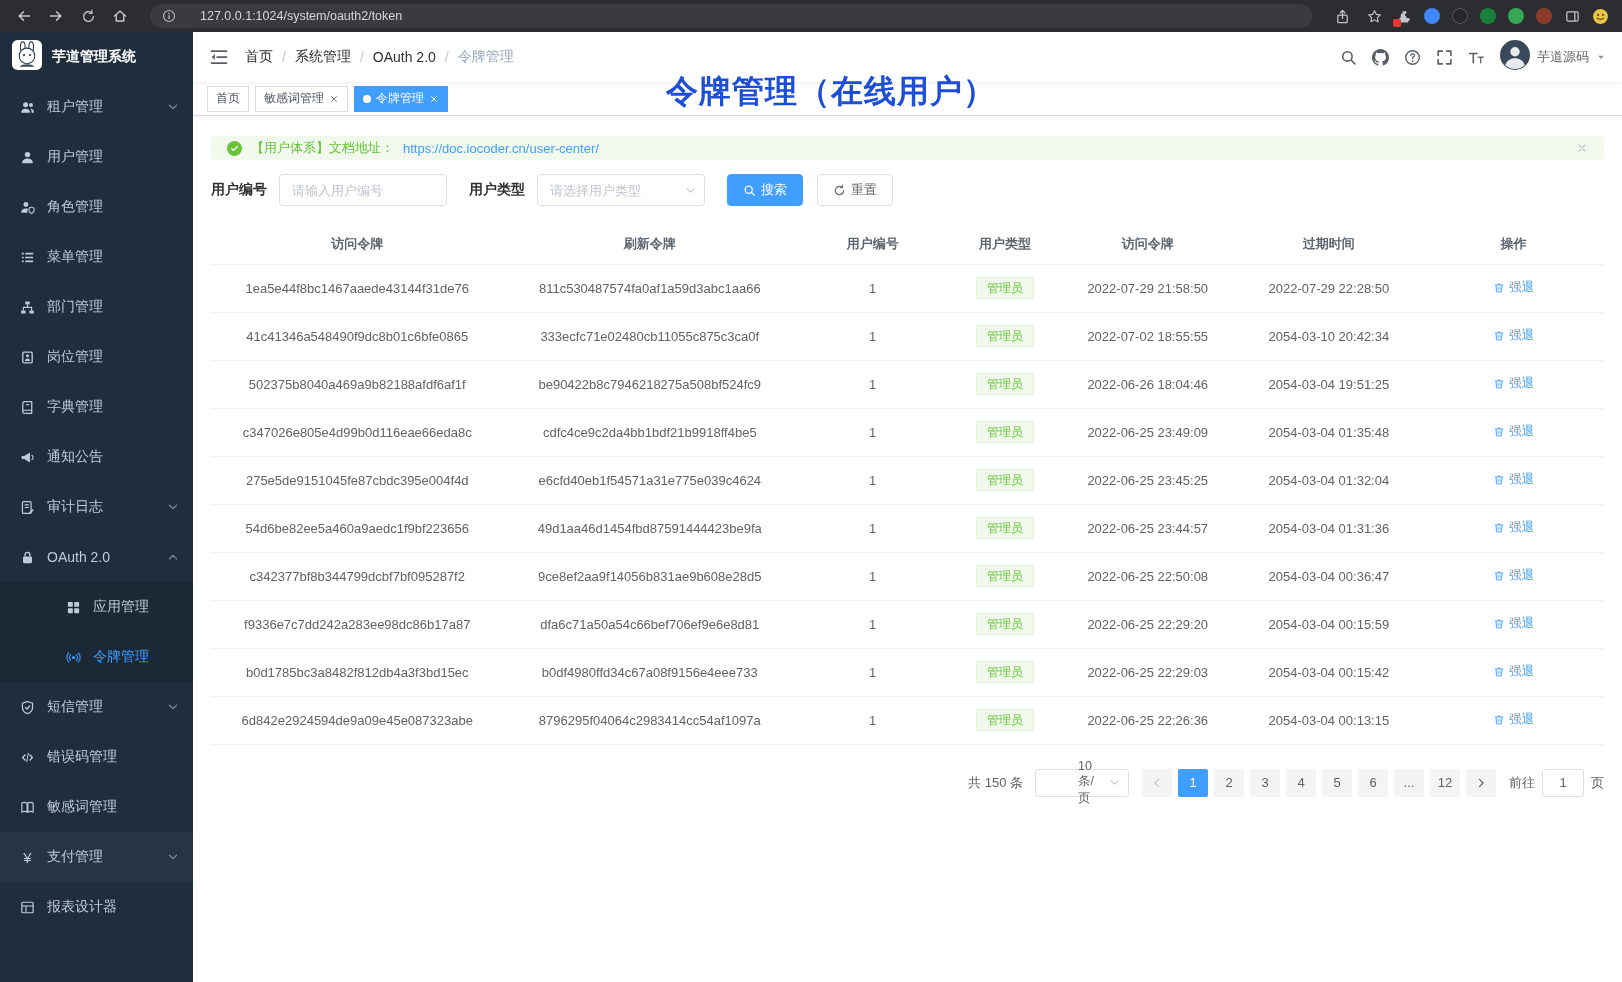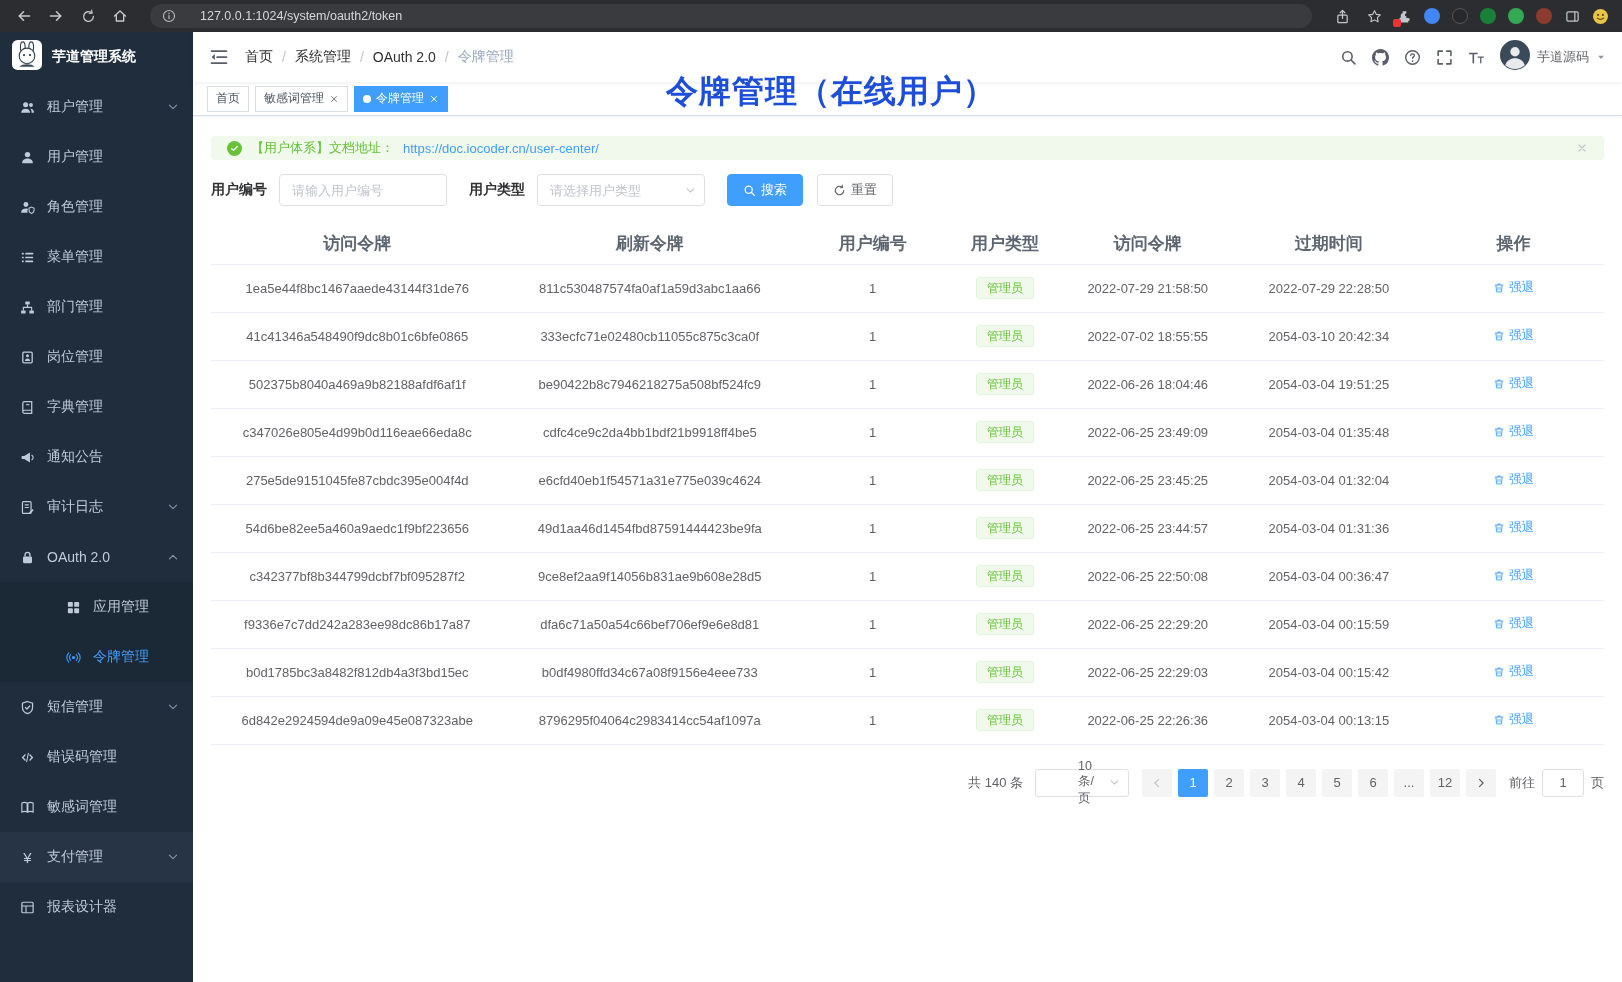--- a/index.html
+++ b/index.html
@@ -71,21 +71,21 @@
   .f-input { width:168px; height:32px; border:1px solid #dcdfe6; border-radius:4px; padding:0 12px; font-size:13px; color:#606266; outline:none; font-family:inherit; }
   .f-input::placeholder { color:#bfc4cc; }
   .f-select-wrap { position:relative; }
   .f-select-wrap .sel-caret { position:absolute; right:9px; top:11px; width:11px; height:11px; color:#c0c4cc; pointer-events:none; }
   .btn { height:32px; border-radius:4px; display:inline-flex; align-items:center; gap:5px; font-size:13px; padding:8px 15px; cursor:pointer; border:1px solid transparent; font-family:inherit; }
   .btn-search { background:#409eff; color:#fff; border-color:#409eff; margin-right:14px; }
   .btn-reset { background:#fff; color:#606266; border-color:#dcdfe6; }
   .btn svg { width:13px; height:13px; }
 
   table.grid { width:100%; margin-top:18px; border-collapse:collapse; table-layout:fixed; }
-  .grid th { height:40px; font-size:17px; font-weight:bold; color:#5c6570; border-bottom:1px solid #ebeef5; text-align:center; }
+  .grid th { height:40px; font-size:13px; font-weight:bold; color:#5c6570; border-bottom:1px solid #ebeef5; text-align:center; }
   .grid td { height:48px; font-size:13px; color:#606266; border-bottom:1px solid #ebeef5; text-align:center; white-space:nowrap; overflow:hidden; }
   .tag-admin { display:inline-block; padding:3px 10px; font-size:12px; color:#67c23a; background:#f0f9eb; border:1px solid #e1f3d8; border-radius:3px; line-height:1.2; }
   .btn-kick { color:#409eff; font-size:12.5px; display:inline-flex; align-items:center; gap:4px; cursor:pointer; }
   .btn-kick svg { width:12px; height:12px; }
 
   .pagination { margin-top:24px; display:flex; align-items:center; justify-content:flex-end; font-size:13px; color:#606266; }
   .pg-total { margin-right:12px; }
   .pg-size { width:94px; height:28px; border:1px solid #dcdfe6; border-radius:3px; display:flex; align-items:center; padding:0 8px; gap:6px; margin-right:10px; cursor:pointer; }
   .pg-size span { flex:1; font-size:12.5px;margin-left:34px; }
   .pg-size .sel-caret { width:11px; height:11px; color:#c0c4cc; }
@@ -748,21 +748,21 @@
                   <svg>
                     <use href="#i-trash"></use>
                   </svg>
                   <span>强退</span>
                 </span></td>
           </tr>
         </tbody>
       </table>
 
       <div class="pagination">
-        <span class="pg-total">共 140 条</span>
+        <span class="pg-total">共 150 条</span>
         <span class="pg-size">
           <span>10条/页</span>
           <svg class="sel-caret">
               <use href="#i-chevdown"></use>
             </svg>
         </span>
         <span class="pg-btn disabled">
             <svg>
               <use href="#i-chevleft"></use>
             </svg>

